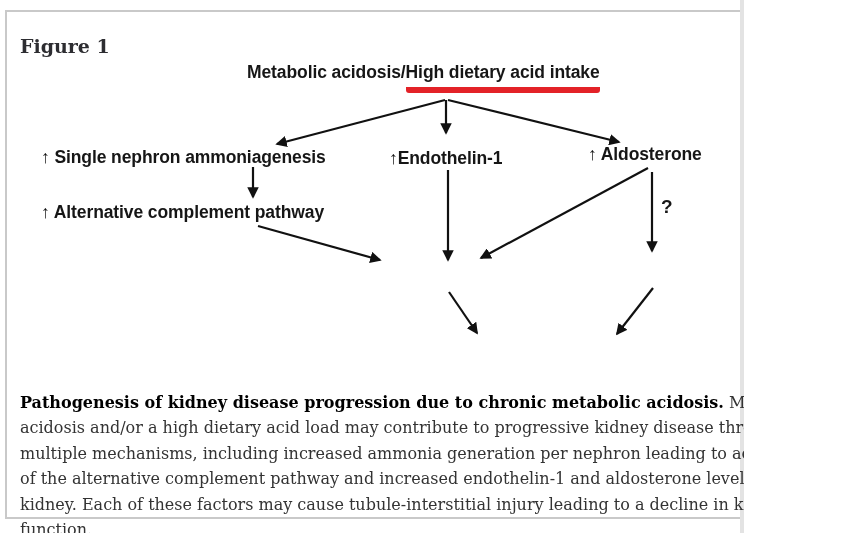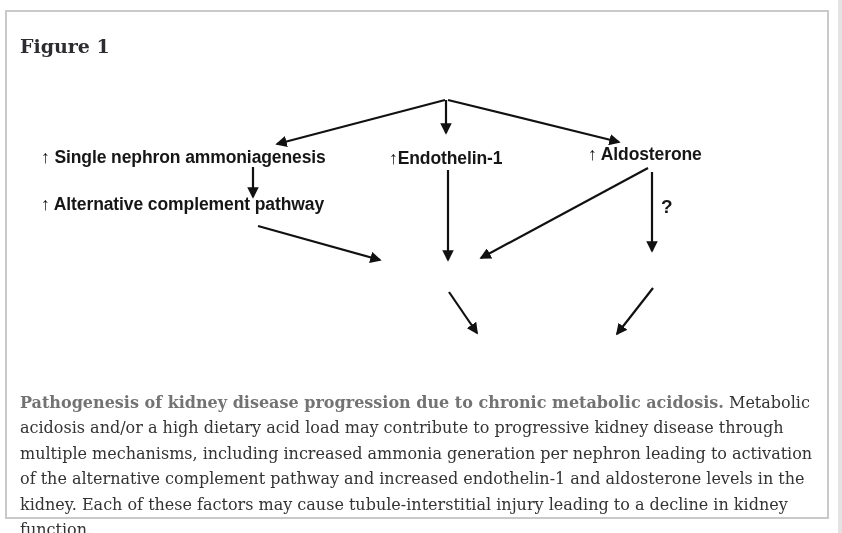--- a/index.html
+++ b/index.html
@@ -1,42 +1,42 @@
 <!DOCTYPE html>
 <html style="--red: #e32228; --arrow: #111111;"><head>
 <meta charset="utf-8">
 <style>
   :root { --red:#e32228; --arrow:#111111; }
   html,body{margin:0;padding:0;background:#fff;}
-  .stage{position:relative;width:842px;height:533px;background:#ffffff;overflow:hidden;
+  .stage{position:relative;width:744px;height:533px;background:#ffffff;overflow:hidden;
          font-family:"Liberation Sans","DejaVu Sans",sans-serif;}
   .panel{position:absolute;left:5px;top:10px;width:824px;height:509px;
          border:2px solid #c9c9c9;box-sizing:border-box;background:#fff;}
   .edge-strip{position:absolute;right:0;top:0;width:4px;height:533px;background:#e3e3e3;}
   .fig-label{position:absolute;left:20px;top:35px;margin:0;
              font-family:"DejaVu Serif","Liberation Serif",serif;
              font-weight:700;font-size:19px;color:#2d2d31;}
   .arrows{position:absolute;left:0;top:0;pointer-events:none;}
   .node{position:absolute;font-weight:700;font-size:17.5px;color:#161616;
         white-space:nowrap;letter-spacing:-0.1px;}
   .n-root{left:247px;top:62px;}
   .n-ammonia{left:41px;top:147px;}
   .n-endo{left:389px;top:148px;}
   .n-aldo{left:577px;top:144px;margin-left:11px;}
-  .n-comp{left:41px;top:194px;}
+  .n-comp{left:41px;top:202px;}
   .n-tubulo{left:339px;top:267px;font-size:17px;}
   .n-glom{left:611px;top:262px;}
   .n-q{left:661px;top:196px;font-size:19px;}
   .n-decline{left:446px;top:336px;font-size:18px;}
   .u-red{display:inline-block;border-bottom:6px solid var(--red);
          padding-bottom:4px;border-radius:0 0 3px 3px;}
   .caption{position:absolute;left:20px;top:390px;width:807px;margin:0;
            font-family:"DejaVu Serif","Liberation Serif",serif;
            font-size:16px;line-height:25.4px;color:#333333;}
-  .caption strong{font-weight:700;color:#737373;}
+  .caption strong{font-weight:700;color:#000000;}
 </style>
 </head>
 <body>
 
 <div class="stage">
   <div class="panel"></div>
   <div class="edge-strip"></div>
 
   <h2 class="fig-label">Figure 1</h2>
 
@@ -51,20 +51,21 @@
       <line x1="448" y1="100" x2="619" y2="142" stroke="#111111" stroke-width="2.2" marker-end="url(#ah)"></line>
       <line x1="253" y1="167" x2="253" y2="197" stroke="#111111" stroke-width="2.2" marker-end="url(#ah)"></line>
       <line x1="258" y1="226" x2="380" y2="260" stroke="#111111" stroke-width="2.2" marker-end="url(#ah)"></line>
       <line x1="448" y1="170" x2="448" y2="260" stroke="#111111" stroke-width="2.2" marker-end="url(#ah)"></line>
       <line x1="648" y1="168" x2="481" y2="258" stroke="#111111" stroke-width="2.2" marker-end="url(#ah)"></line>
       <line x1="652" y1="172" x2="652" y2="251" stroke="#111111" stroke-width="2.2" marker-end="url(#ah)"></line>
       <line x1="449" y1="292" x2="477" y2="333" stroke="#111111" stroke-width="2.2" marker-end="url(#ah)"></line>
       <line x1="653" y1="288" x2="617" y2="334" stroke="#111111" stroke-width="2.2" marker-end="url(#ah)"></line>
     </svg>
 
+  <div class="node n-root"><span>Metabolic acidosis/</span><span class="u-red">High dietary acid intake</span></div>
 
   <div class="node n-ammonia">↑ Single nephron ammoniagenesis</div>
   <div class="node n-endo">↑Endothelin-1</div>
   <div class="node n-aldo">↑ Aldosterone</div>
   <div class="node n-comp">↑ Alternative complement pathway</div>
   <div class="node n-q">?</div>
 
 
   <p class="caption"><strong>Pathogenesis of kidney disease progression due to chronic metabolic acidosis.</strong><span> Metabolic acidosis and/or a high dietary acid load may contribute to progressive kidney disease through multiple mechanisms, including increased ammonia generation per nephron leading to activation of the alternative complement pathway and increased endothelin-1 and aldosterone levels in the kidney. Each of these factors may cause tubule-interstitial injury leading to a decline in kidney function.</span></p>
 </div>

